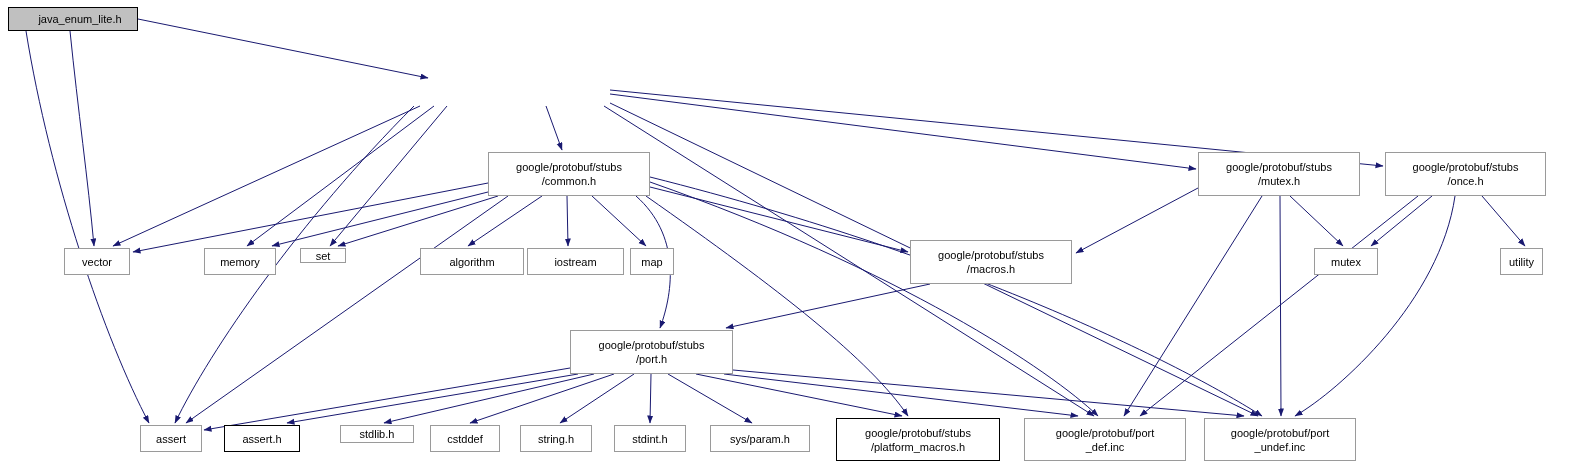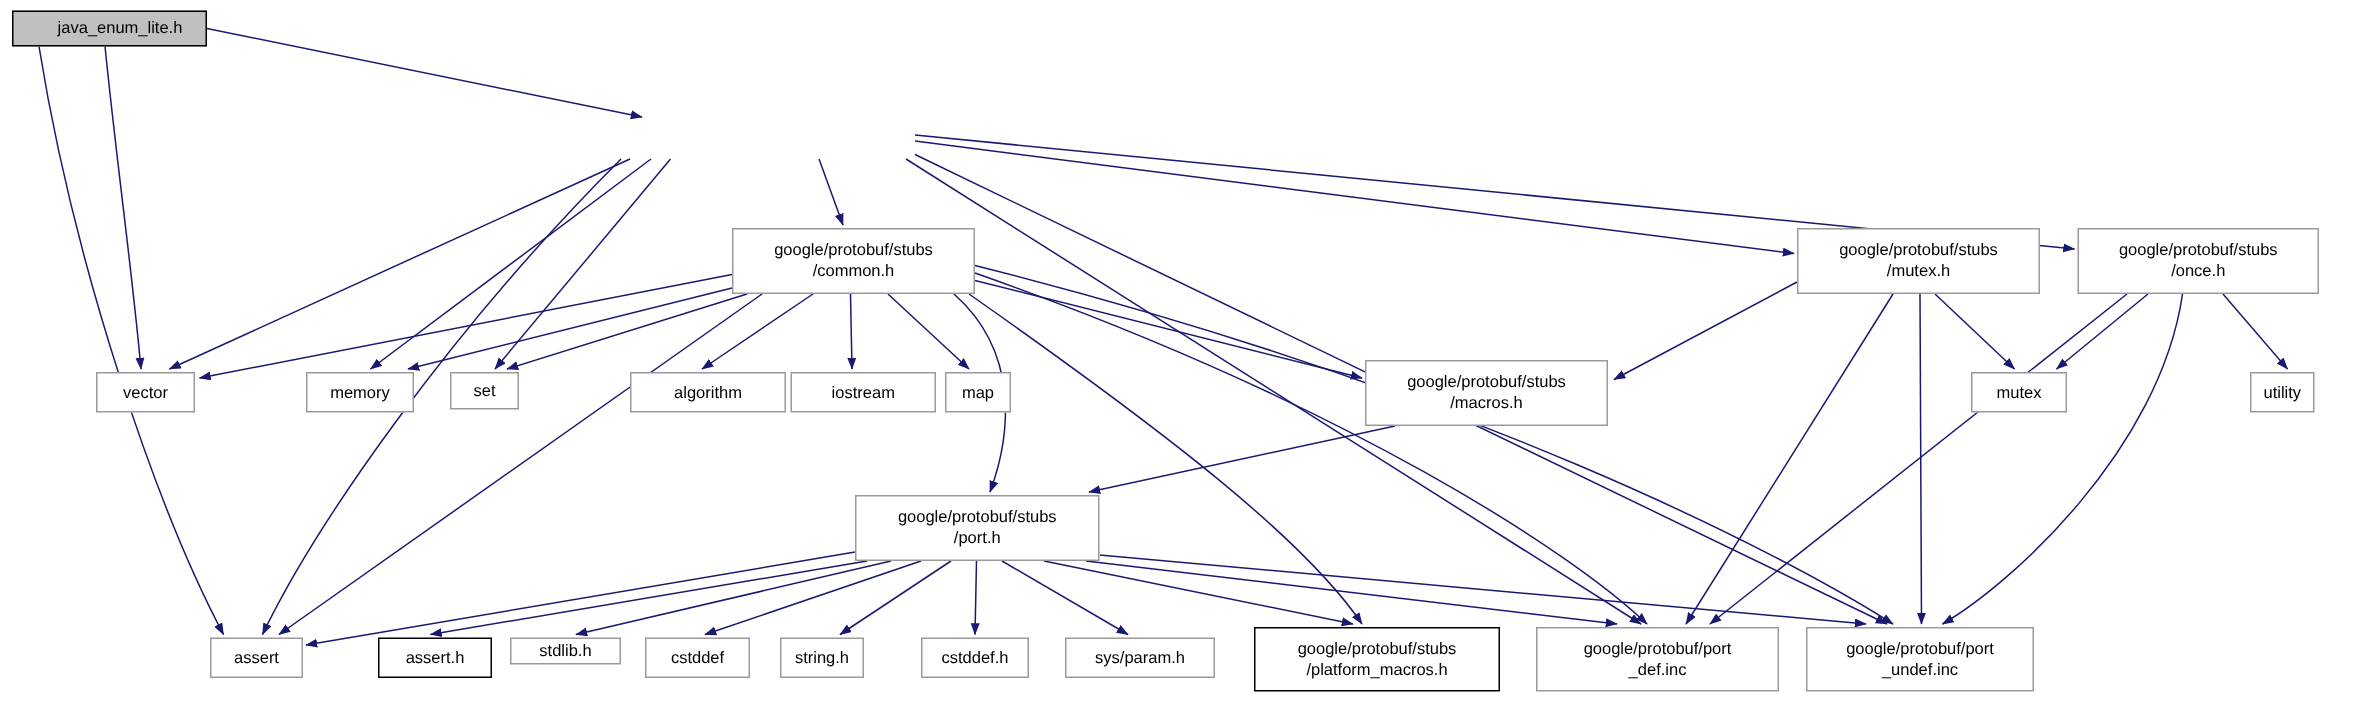--- a/index.html
+++ b/index.html
@@ -112,21 +112,21 @@
   </div>
 
   <div class="node" style="left:64px;top:248px;width:66px;height:27px">
     <span>vector</span>
   </div>
 
   <div class="node" style="left:204px;top:248px;width:72px;height:27px">
     <span>memory</span>
   </div>
 
-  <div class="node" style="left:300px;top:248px;width:46px;height:25px">
+  <div class="node" style="left:300px;top:248px;width:46px;height:15px">
     <span>set</span>
   </div>
 
   <div class="node" style="left:420px;top:248px;width:104px;height:27px">
     <span>algorithm</span>
   </div>
 
   <div class="node" style="left:527px;top:248px;width:97px;height:27px">
     <span>iostream</span>
   </div>
@@ -150,38 +150,38 @@
 
   <div class="node" style="left:570px;top:330px;width:163px;height:44px">
     <span>google/protobuf/stubs</span>
     <span>/port.h</span>
   </div>
 
   <div class="node" style="left:140px;top:425px;width:62px;height:27px">
     <span>assert</span>
   </div>
 
-  <div class="node emph" style="left:252px;top:425px;width:76px;height:27px">
+  <div class="node emph" style="left:224px;top:425px;width:76px;height:27px">
     <span>assert.h</span>
   </div>
 
   <div class="node" style="left:340px;top:425px;width:74px;height:18px">
     <span>stdlib.h</span>
   </div>
 
   <div class="node" style="left:430px;top:425px;width:70px;height:27px">
     <span>cstddef</span>
   </div>
 
-  <div class="node" style="left:520px;top:425px;width:56px;height:27px">
+  <div class="node" style="left:520px;top:425px;width:72px;height:27px">
     <span>string.h</span>
   </div>
 
   <div class="node" style="left:614px;top:425px;width:72px;height:27px">
-    <span>cstddef.h</span>
+    <span>stdint.h</span>
   </div>
 
   <div class="node" style="left:710px;top:425px;width:100px;height:27px">
     <span>sys/param.h</span>
   </div>
 
   <div class="node emph" style="left:836px;top:418px;width:164px;height:43px">
     <span>google/protobuf/stubs</span>
     <span>/platform_macros.h</span>
   </div>

